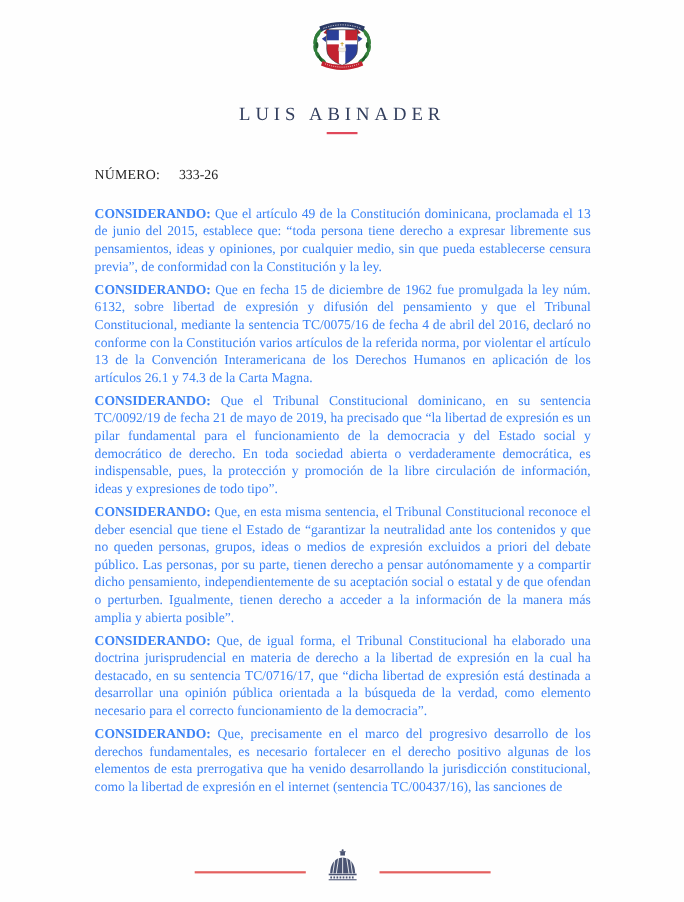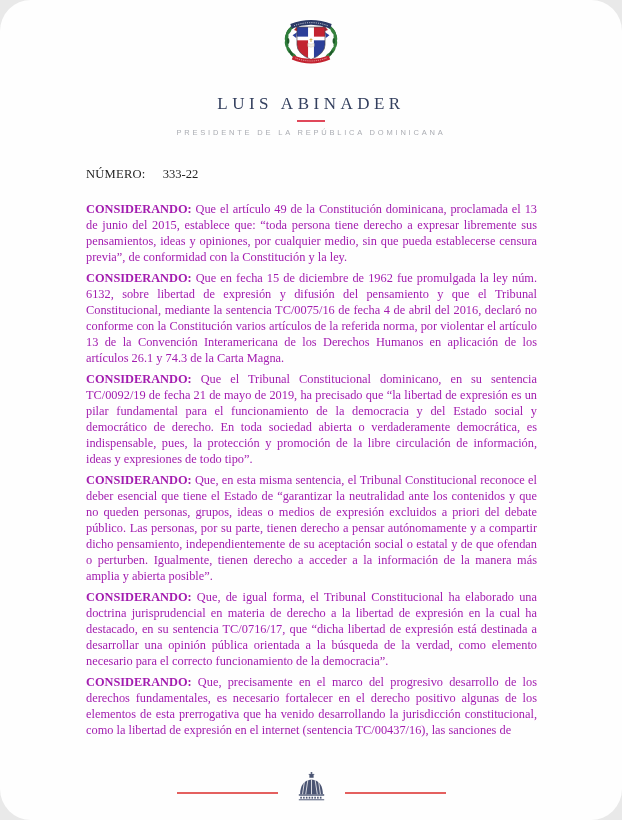--- a/index.html
+++ b/index.html
@@ -5,21 +5,20 @@
   * { margin:0; padding:0; box-sizing:border-box; }
   html,body { background:#e9e9e9; }
   body { font-family:"Liberation Serif", serif; }
   .page {
     position:relative;
     width:622px; height:820px;
     margin:0 auto;
     background:#fefefe;
     overflow:hidden;
     color:#1f1f1f;
-    border-radius:31px;
   }
   
   .letterhead { text-align:center; }
   .coa { display:block; margin:13px auto 0; }
   .president-name {
     margin-top:16px;
     font-family:"Liberation Serif", serif;
     font-size:17px;
     letter-spacing:4.5px;
     color:#333f5e;
@@ -39,21 +38,21 @@
   
   .content { margin:30px 85px 0 86px; }
   .number-line { font-size:12.6px; margin-bottom:19px; }
   .number-label { font-weight:normal; letter-spacing:0.2px; }
   .number-value { margin-left:14px; }
   .para {
     font-size:12.35px;
     line-height:16px;
     text-align:justify;
     margin-bottom:5px;
-    color:#a21caf;
+    color:#3b82f6;
   }
   .para .lead { font-weight:bold; }
   
   .footer {
     position:absolute;
     left:0; right:0; top:771px;
     display:flex;
     align-items:flex-end;
     justify-content:center;
     gap:16px;
@@ -126,28 +125,27 @@
       </g>
 
       <g>
         <path d="M24 63 Q50 74 76 63 L74 57.5 Q50 67 26 57.5 Z" fill="#c32330"></path>
         <path d="M29 61 Q50 69 71 61" fill="none" stroke="#ffffff" stroke-width="0.9" stroke-dasharray="1.2 1.4"></path>
       </g>
     </svg>
 
     <div class="president-name">LUIS ABINADER</div>
     <div class="name-underline"></div>
-    <div class="president-title">PRESIDENTE DE LA REPÚBLICA DOMINICANA</div>
   </header>
 
   <main class="content">
 
     <div class="number-line">
       <span class="number-label">NÚMERO:</span>
-      <span class="number-value">333-22</span>
+      <span class="number-value">333-26</span>
     </div>
 
     <p class="para">
       <span class="lead">CONSIDERANDO:</span>
       <span>Que el artículo 49 de la Constitución dominicana, proclamada el 13 de junio del 2015, establece que: “toda persona tiene derecho a expresar libremente sus pensamientos, ideas y opiniones, por cualquier medio, sin que pueda establecerse censura previa”, de conformidad con la Constitución y la ley.</span>
     </p>
     <p class="para">
       <span class="lead">CONSIDERANDO:</span>
       <span>Que en fecha 15 de diciembre de 1962 fue promulgada la ley núm. 6132, sobre libertad de expresión y difusión del pensamiento y que el Tribunal Constitucional, mediante la sentencia TC/0075/16 de fecha 4 de abril del 2016, declaró no conforme con la Constitución varios artículos de la referida norma, por violentar el artículo 13 de la Convención Interamericana de los Derechos Humanos en aplicación de los artículos 26.1 y 74.3 de la Carta Magna.</span>
     </p>

